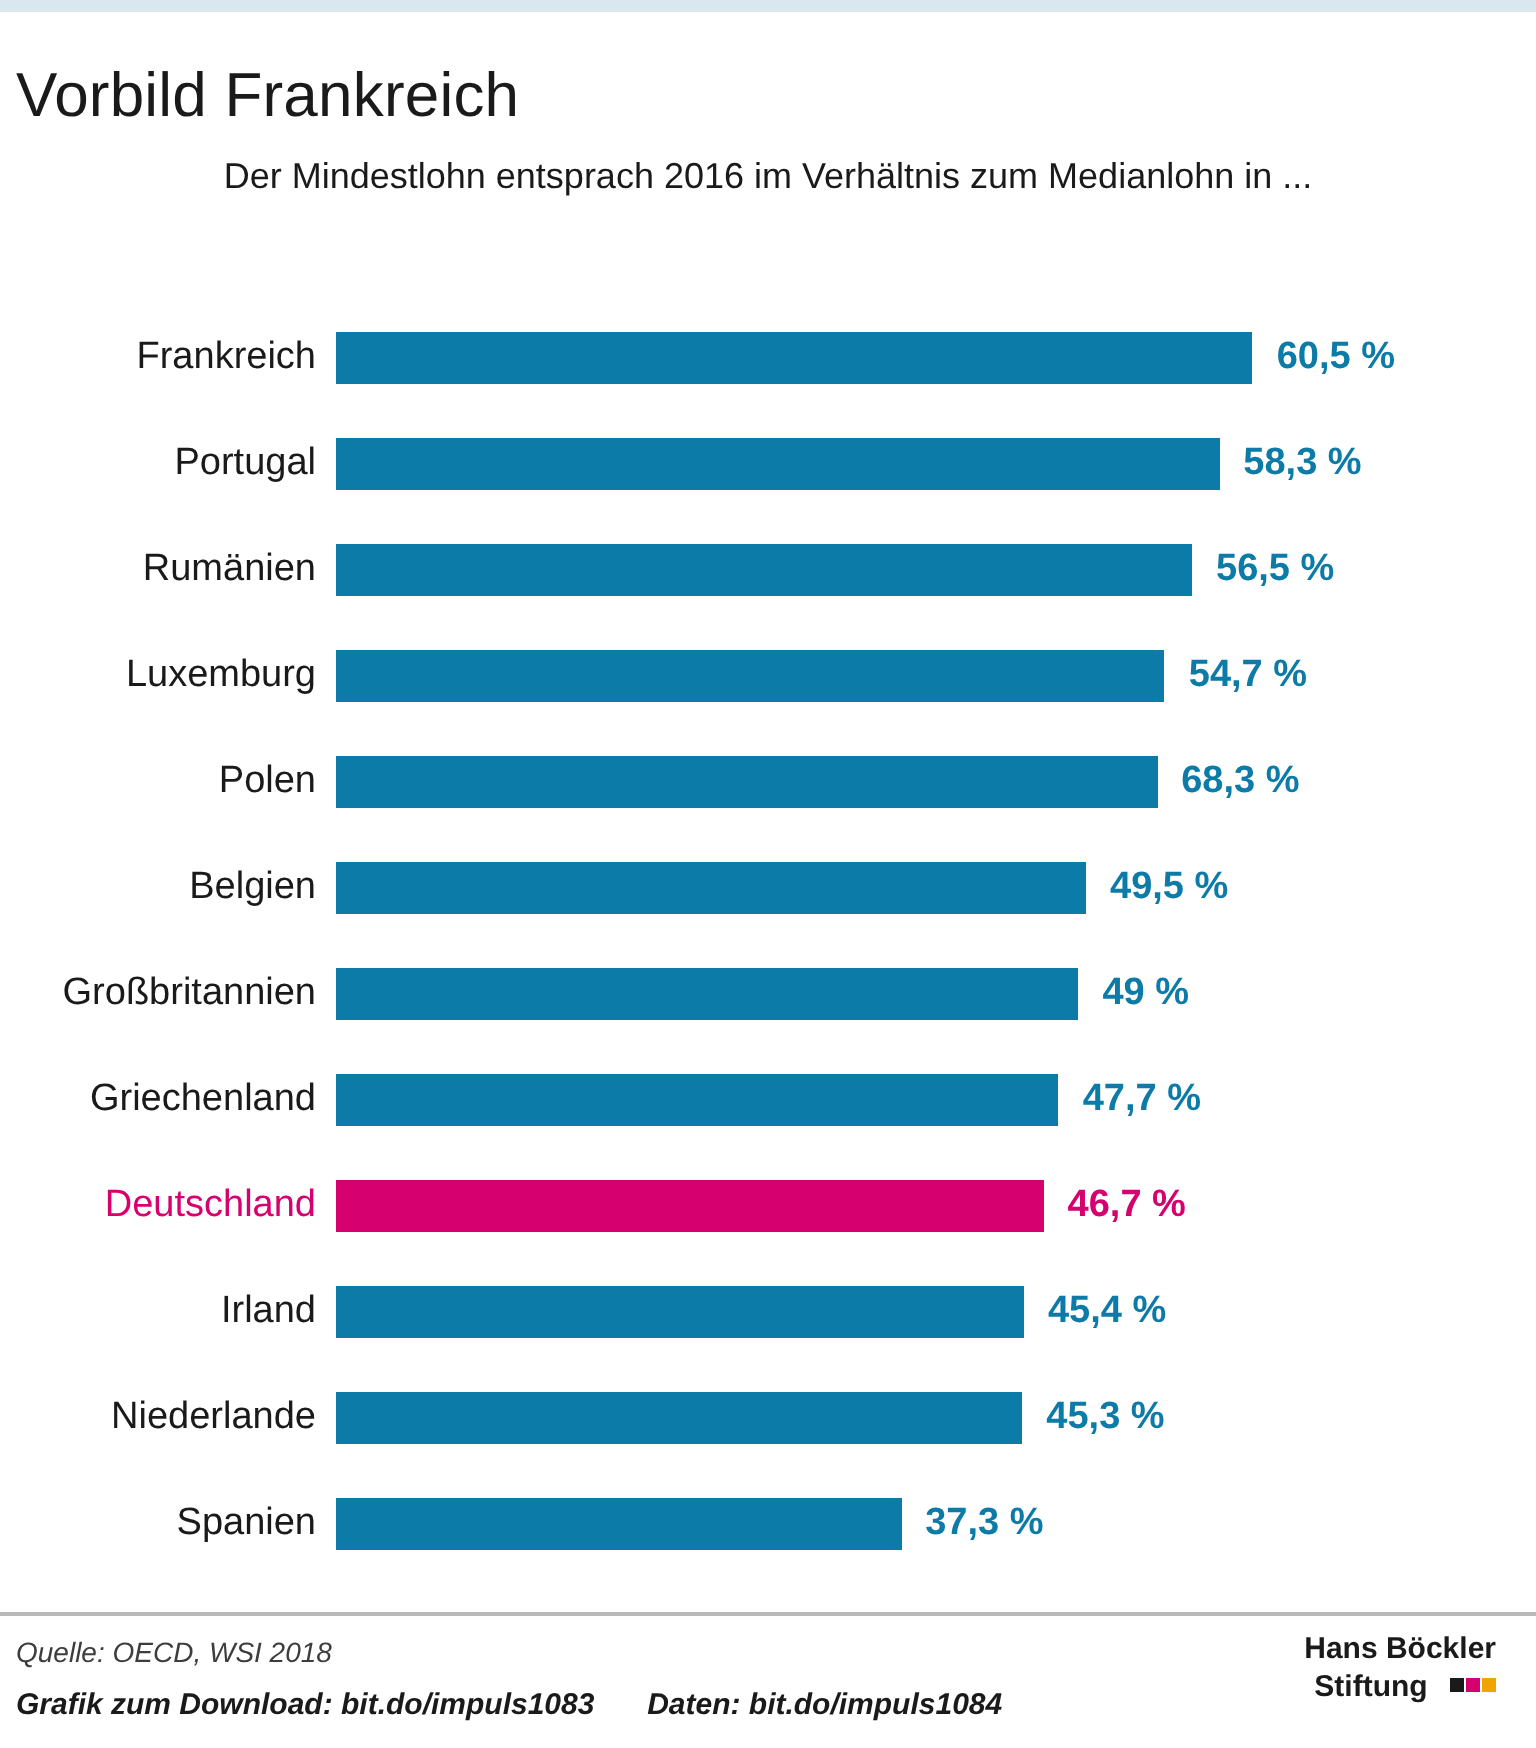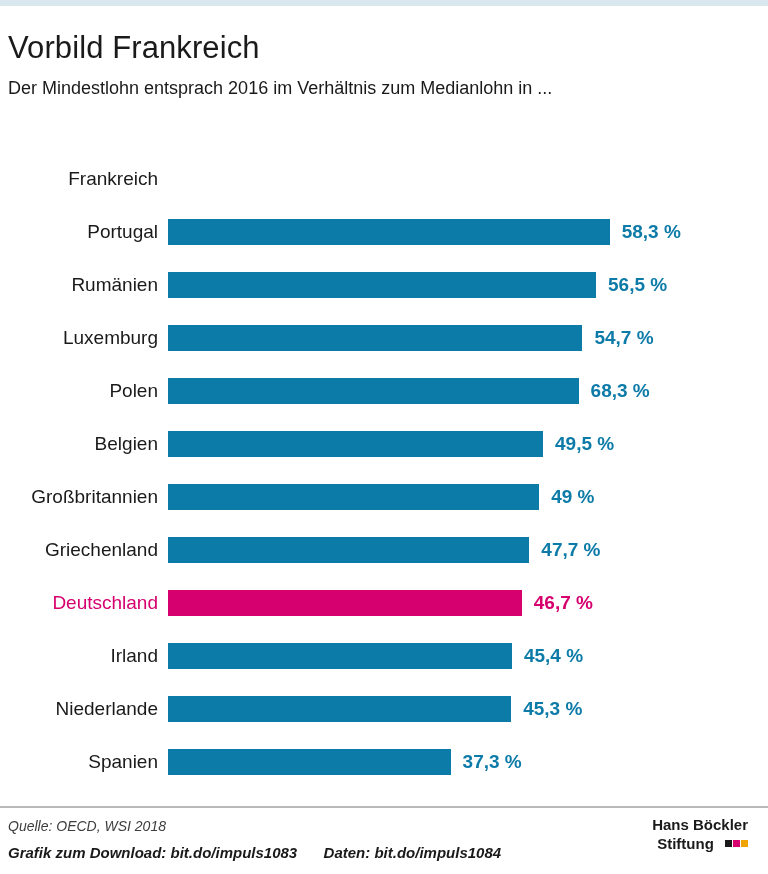--- a/index.html
+++ b/index.html
@@ -39,20 +39,21 @@
     font-size: 31px;
     font-weight: normal;
     color: #1a1a1a;
     margin: 0;
     letter-spacing: 0.1px;
   }
   .subtitle {
     font-size: 18px;
     color: #1a1a1a;
     margin: 12px 0 0 0;
+    text-align: center;
   }
   .chart {
     position: absolute;
     top: 152px;
     left: 0;
     width: 716px;
     height: 640px;
   }
   .rows {
     position: relative;
@@ -174,20 +175,24 @@
 
   <div class="header">
     <h1 class="title">Vorbild Frankreich</h1>
     <p class="subtitle">Der Mindestlohn entsprach 2016 im Verhältnis zum Medianlohn in ...</p>
   </div>
 
   <div class="chart">
     <ul class="rows" id="chart-rows">
         <li class="row">
           <span class="row-label">Frankreich</span>
+          <div class="bar-area">
+            <span class="bar" style="width: 458.333px;"></span>
+            <span class="bar-value">60,5 %</span>
+          </div>
         </li>
         <li class="row">
           <span class="row-label">Portugal</span>
           <div class="bar-area">
             <span class="bar" style="width: 441.667px;"></span>
             <span class="bar-value">58,3 %</span>
           </div>
         </li>
         <li class="row">
           <span class="row-label">Rumänien</span>

